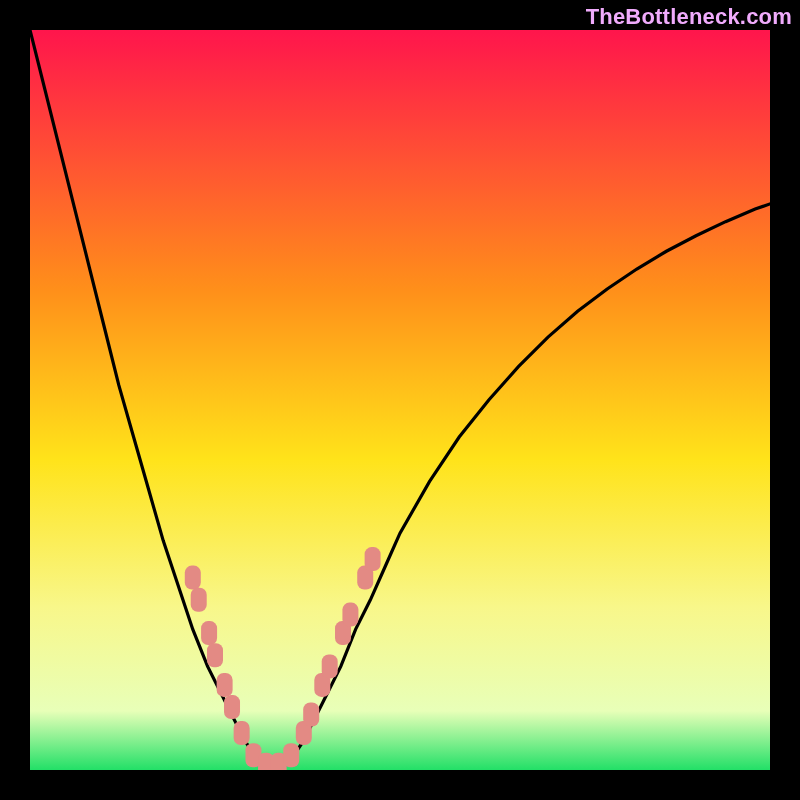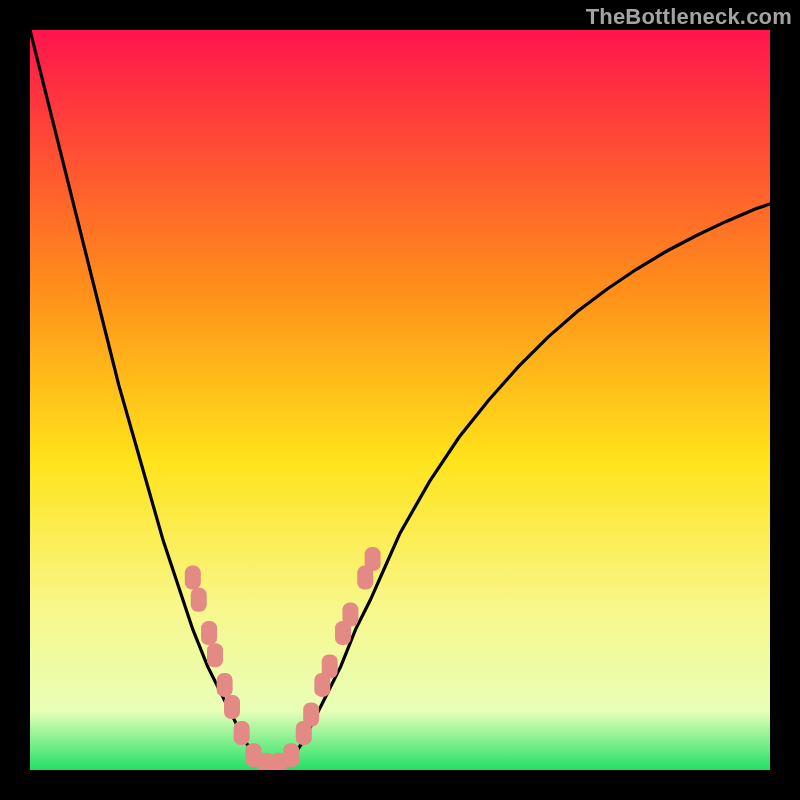--- a/index.html
+++ b/index.html
@@ -14,21 +14,21 @@
   .frame {
     position: relative;
     width: 800px;
     height: 800px;
     background: #000;
   }
   .watermark {
     position: absolute;
     top: 4px;
     right: 8px;
-    color: #a3a3a3;
+    color: #f0abfc;
     font-size: 22px;
     font-weight: 600;
     letter-spacing: 0.2px;
     z-index: 10;
   }
   .plot-area {
     position: absolute;
     left: 30px;
     top: 30px;
     width: 740px;

